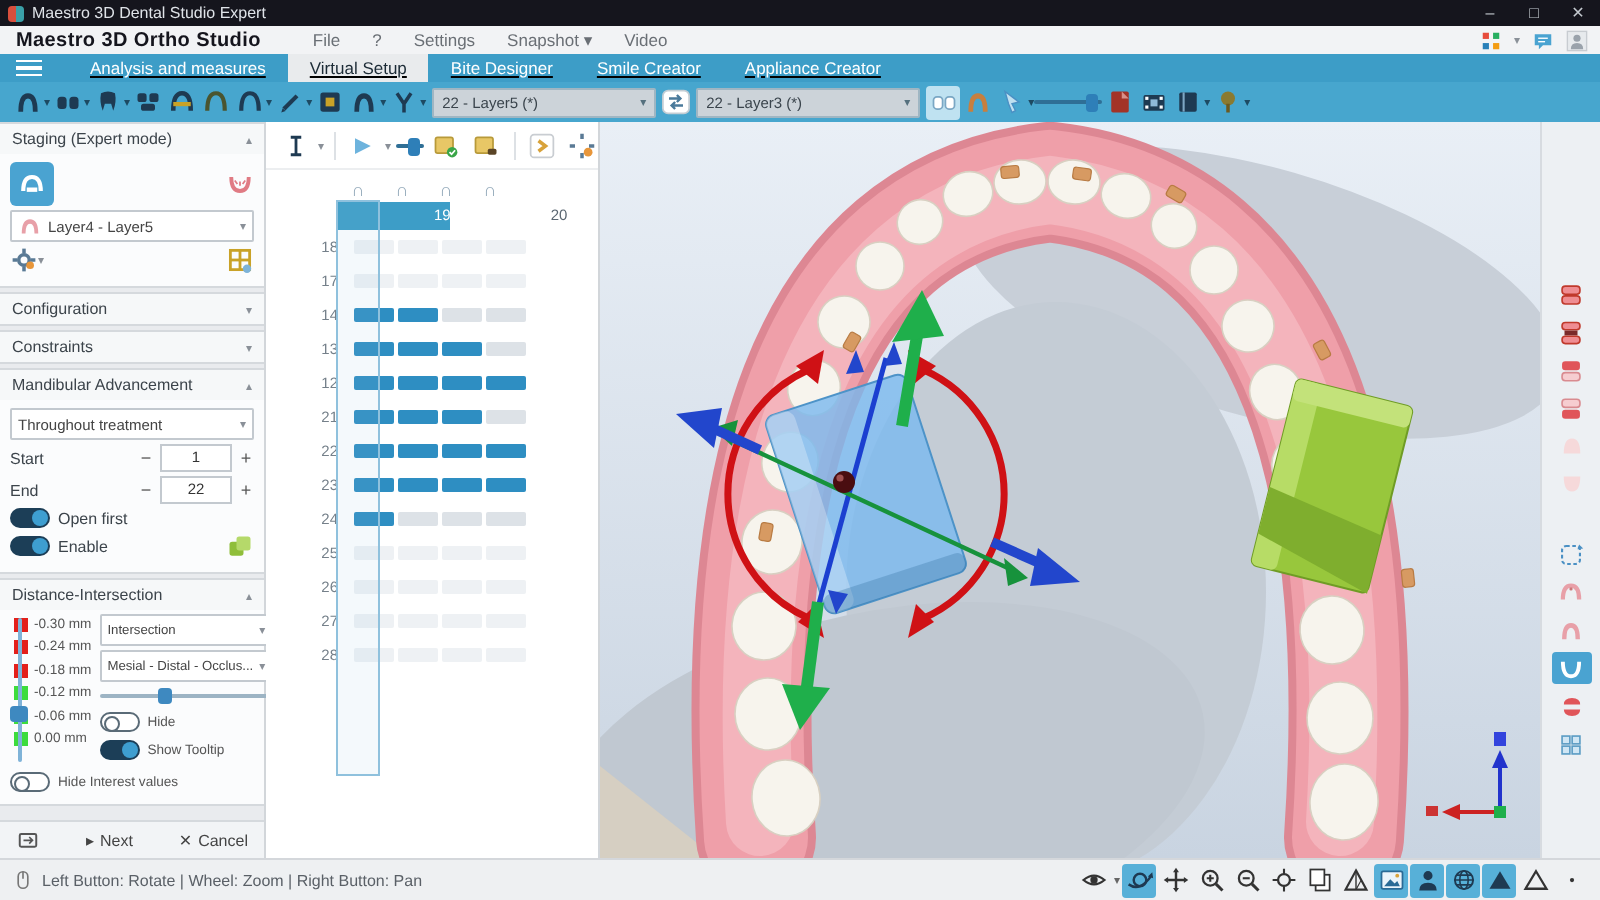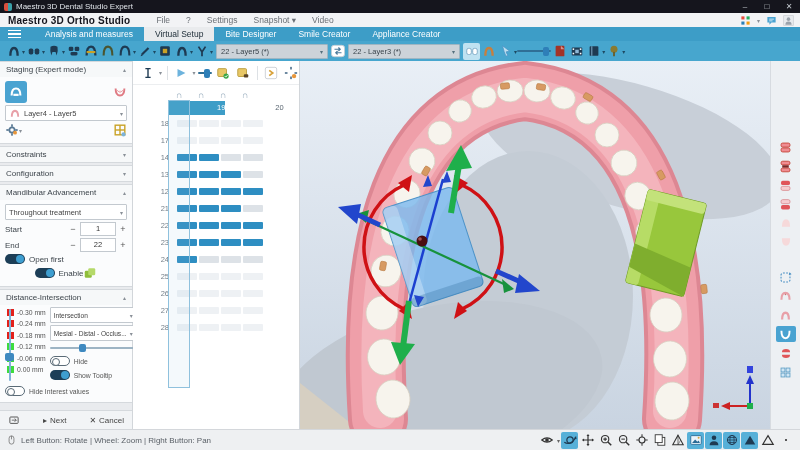--- a/index.html
+++ b/index.html
@@ -12,21 +12,21 @@
            background:linear-gradient(90deg,#d94f3d 50%,#3aa0a8 50%);}
   .wctrl{margin-left:auto;display:flex;}
   .wctrl span{width:22px;text-align:center;font-size:8px;color:#c3c9cf;cursor:default;}
   
   .menubar{position:absolute;left:0;top:13px;width:800px;height:14px;background:#f2f3f5;border-bottom:1px solid #e0e2e5;
            display:flex;align-items:center;}
   .appname{font-weight:bold;font-size:10px;color:#15151d;margin:0 26px 0 8px;letter-spacing:.2px;}
   .menuitem{font-size:8.5px;color:#6a6f75;margin-right:16px;}
   .menu-right{margin-left:auto;display:flex;align-items:center;gap:6px;padding-right:6px;}
   
-  .tabbar{position:absolute;left:0;top:27px;width:800px;height:14px;background:#3d9dc7;display:flex;align-items:stretch;}
+  .tabbar{position:absolute;left:0;top:27px;width:800px;height:14px;background:#3d9dc7;display:flex;align-items:stretch;text-decoration:underline;}
   .hamb{width:26px;display:flex;flex-direction:column;justify-content:center;gap:2px;padding-left:8px;}
   .hamb i{display:block;width:13px;height:1.6px;background:#fff;}
   .tab{display:flex;align-items:center;padding:0 11px;font-size:8.5px;color:#fff;}
   .tab.active{background:#e9ebed;color:#1c2b36;}
   
   .toolbar{position:absolute;left:0;top:41px;width:800px;height:20px;background:#47a6ce;display:flex;align-items:center;
            padding:0 5px;box-sizing:border-box;gap:0;}
   .tbtn{height:17px;min-width:17px;display:flex;align-items:center;justify-content:center;border-radius:2px;}
   .tbtn.on{background:#bfe2f1;}
   .tsel{width:102px;height:13px;background:#ccd3d9;border:1px solid #9fb6c3;border-radius:1px;display:flex;
@@ -407,28 +407,28 @@
                   <circle cx="12" cy="13" r="2.4" fill="#7db3d8"></circle>
                 </svg>
               </span>
             </span>
         </div>
       </div>
     </div>
 
     <div class="panel">
       <div class="phead">
-        <span>Constraints</span>
+        <span>Configuration</span>
         <span class="car">▾</span>
       </div>
     </div>
 
     <div class="panel">
       <div class="phead">
-        <span>Configuration</span>
+        <span>Constraints</span>
         <span class="car">▾</span>
       </div>
     </div>
 
     <div class="panel">
       <div class="phead">
         <span>Mandibular Advancement</span>
         <span class="car">▴</span>
       </div>
       <div class="pbody">
@@ -453,21 +453,21 @@
             <span class="val">22</span>
             <span class="pm">+</span>
           </span>
         </div>
         <div class="row">
           <span class="tog on">
               <i></i>
             </span>
           <span>Open first</span>
         </div>
-        <div class="row" style="justify-content:center;">
+        <div class="row" style="justify-content:space-between;">
           <span style="display:flex;align-items:center;">
             <span class="tog on">
                 <i></i>
               </span>
             <span>Enable</span>
           </span>
           <span class="ic" id="ic-green-overlap">
               <span class="ic">
                 <svg width="14" height="14" viewBox="0 0 16 16">
                   <rect x="2" y="5.5" width="8" height="8" rx="1.5" fill="#8fbe3a"></rect>

